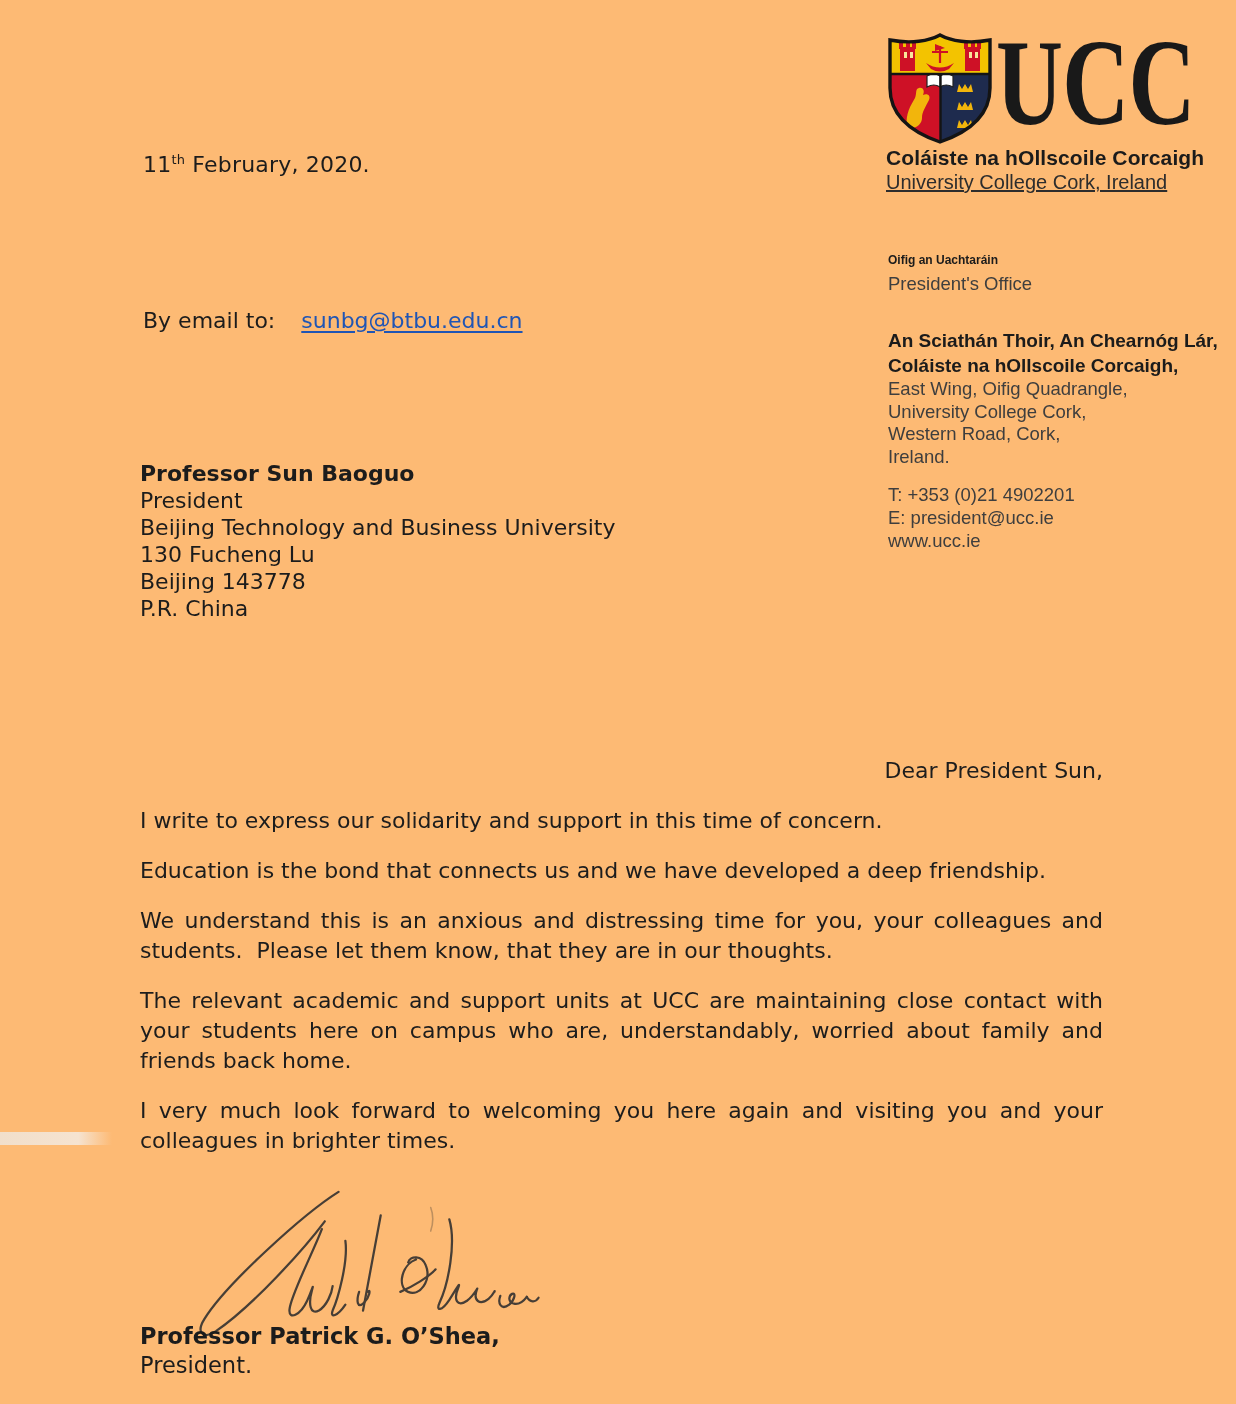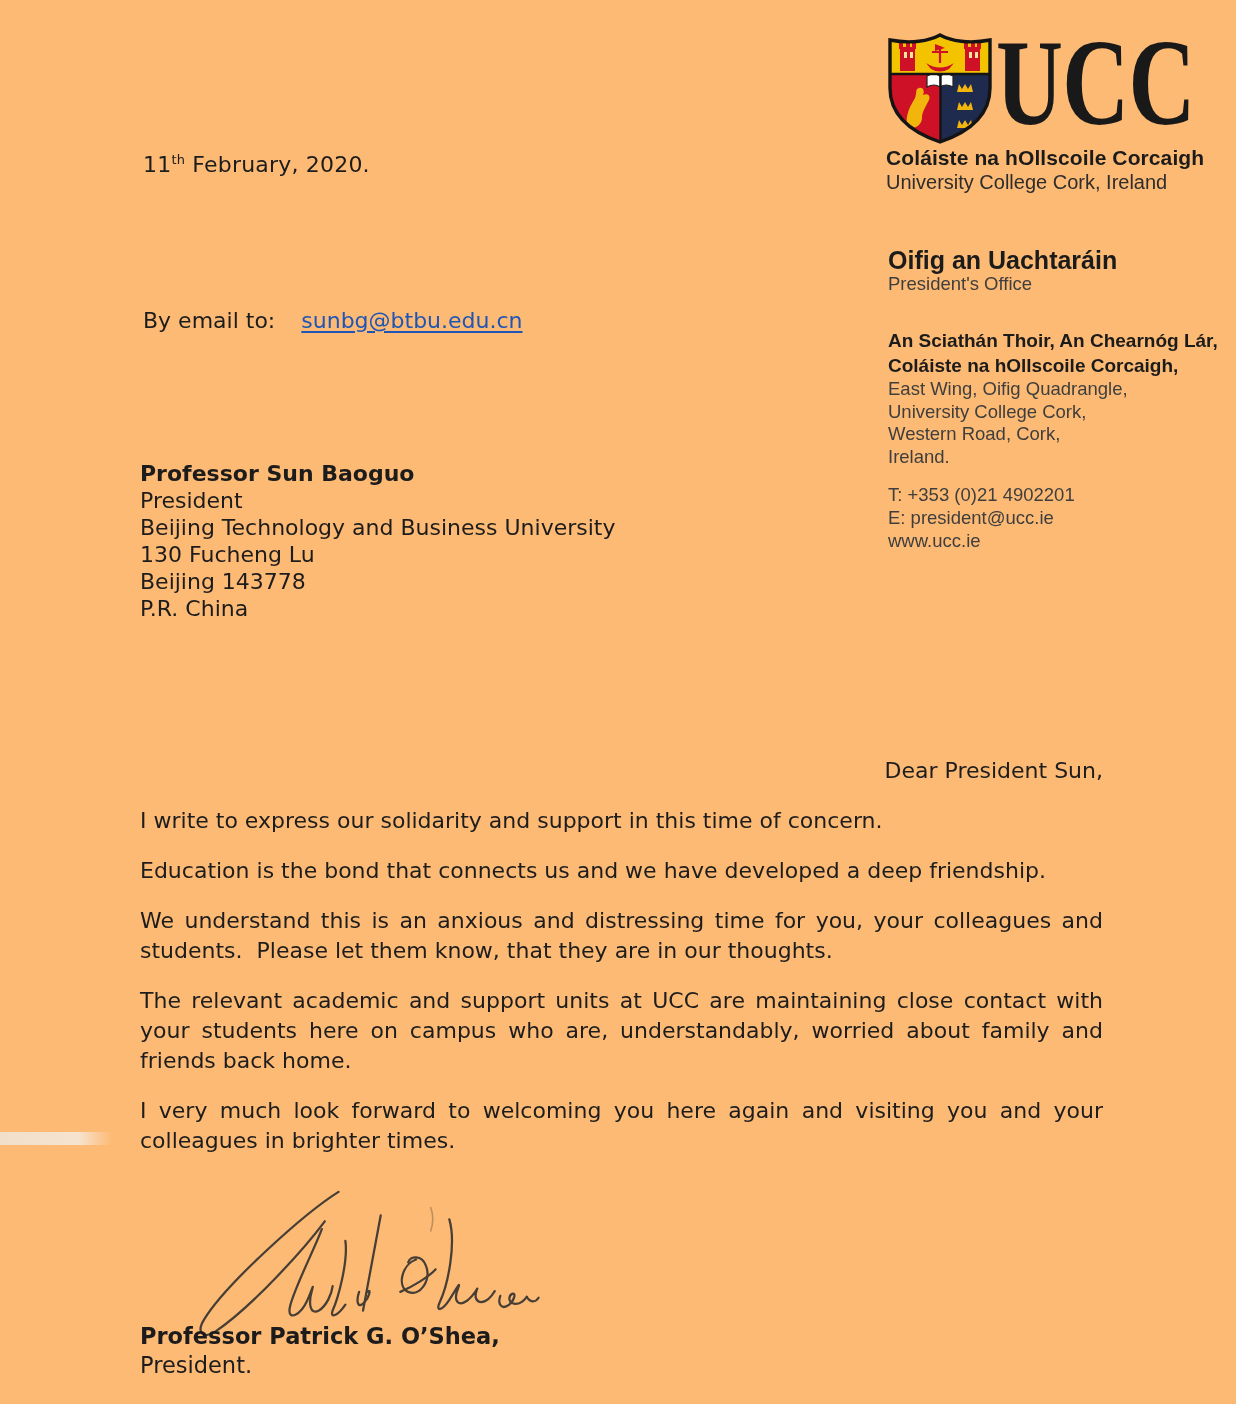--- a/index.html
+++ b/index.html
@@ -62,26 +62,26 @@
     font-weight:bold; font-size:122px; line-height:118px;
     letter-spacing:-1px; color:#191919;
     transform:scaleX(0.76); transform-origin:left top;
     white-space:nowrap;
   }
   .tagline {
     position:absolute; left:886px; width:330px;
     font-family:"Liberation Sans", sans-serif;
   }
   .tagline-ir { top:146px; font-size:21px; font-weight:bold; color:#1b1b1b; letter-spacing:0.1px; }
-  .tagline-en { top:171px; font-size:20px; color:#2d2d2d; }
+  .tagline-en { top:171px; font-size:20px; color:#2d2d2d;text-decoration:underline; }
   .office {
     position:absolute; left:888px; top:248px; width:330px;
     font-family:"Liberation Sans", sans-serif;
   }
-  .office .dept-ir { font-size:25px; font-weight:bold; line-height:24px; color:#1b1b1b; }
+  .office .dept-ir { font-size:12px; font-weight:bold; line-height:24px; color:#1b1b1b; }
   .office .dept-en { font-size:18.5px; line-height:24px; color:#3e3e3e; margin-bottom:32px; }
   .office .addr-ir div { font-size:19px; font-weight:bold; line-height:25px; color:#1b1b1b; }
   .office .addr-en div { font-size:18.5px; line-height:22.5px; color:#3e3e3e; }
   .office .contact { margin-top:15px; }
   .office .contact div { font-size:18.5px; line-height:23px; color:#3e3e3e; }
 </style>
 </head>
 <body>
 
 <div class="page">

